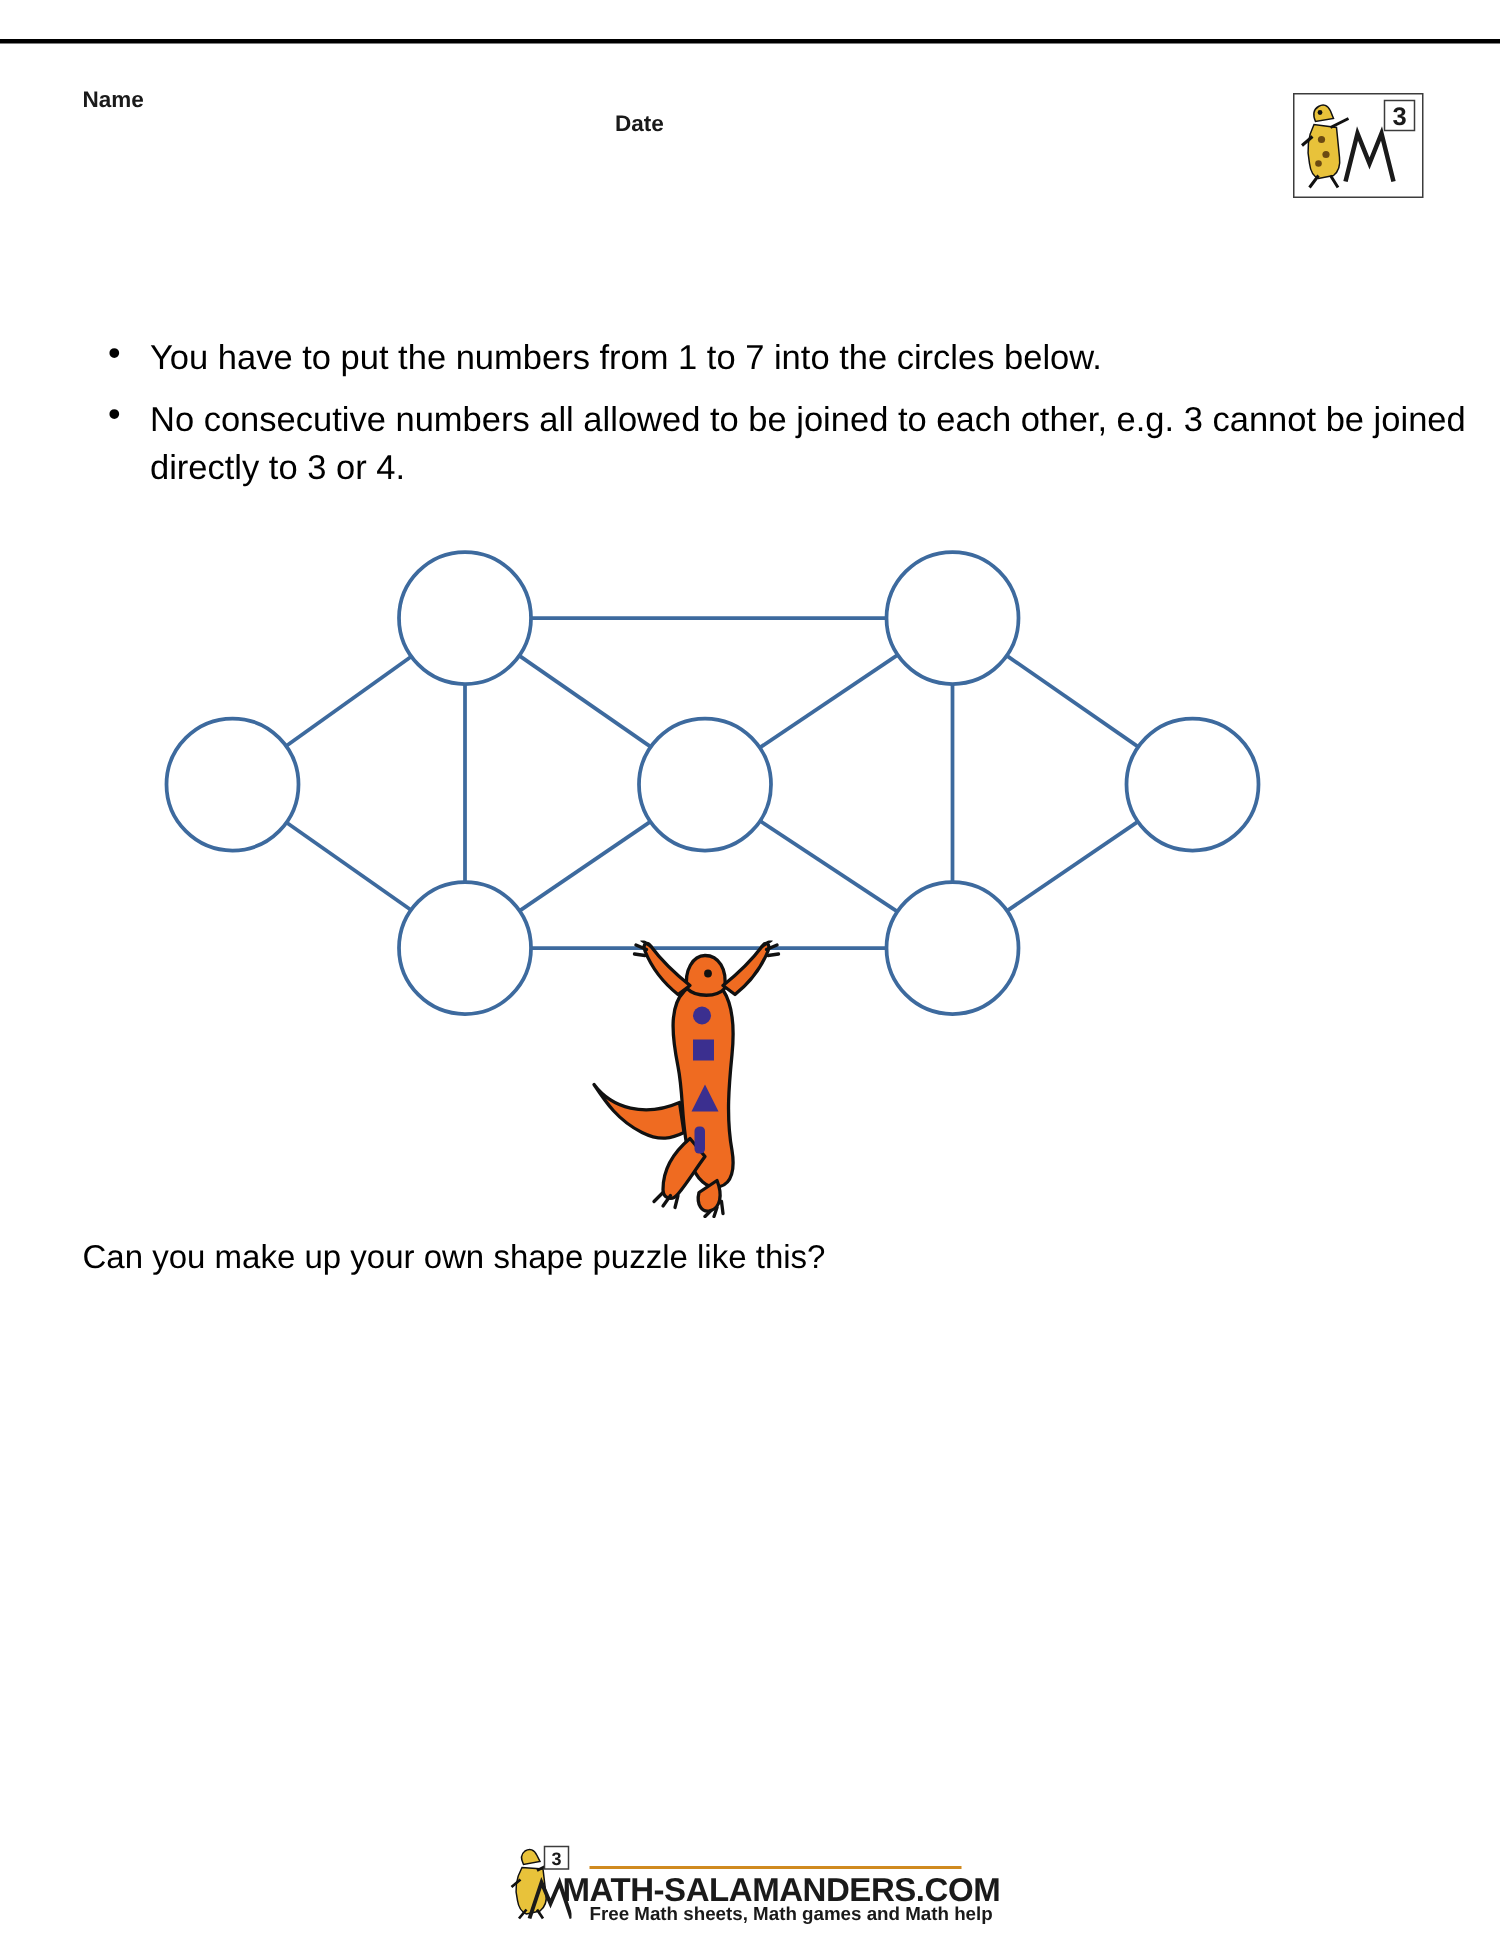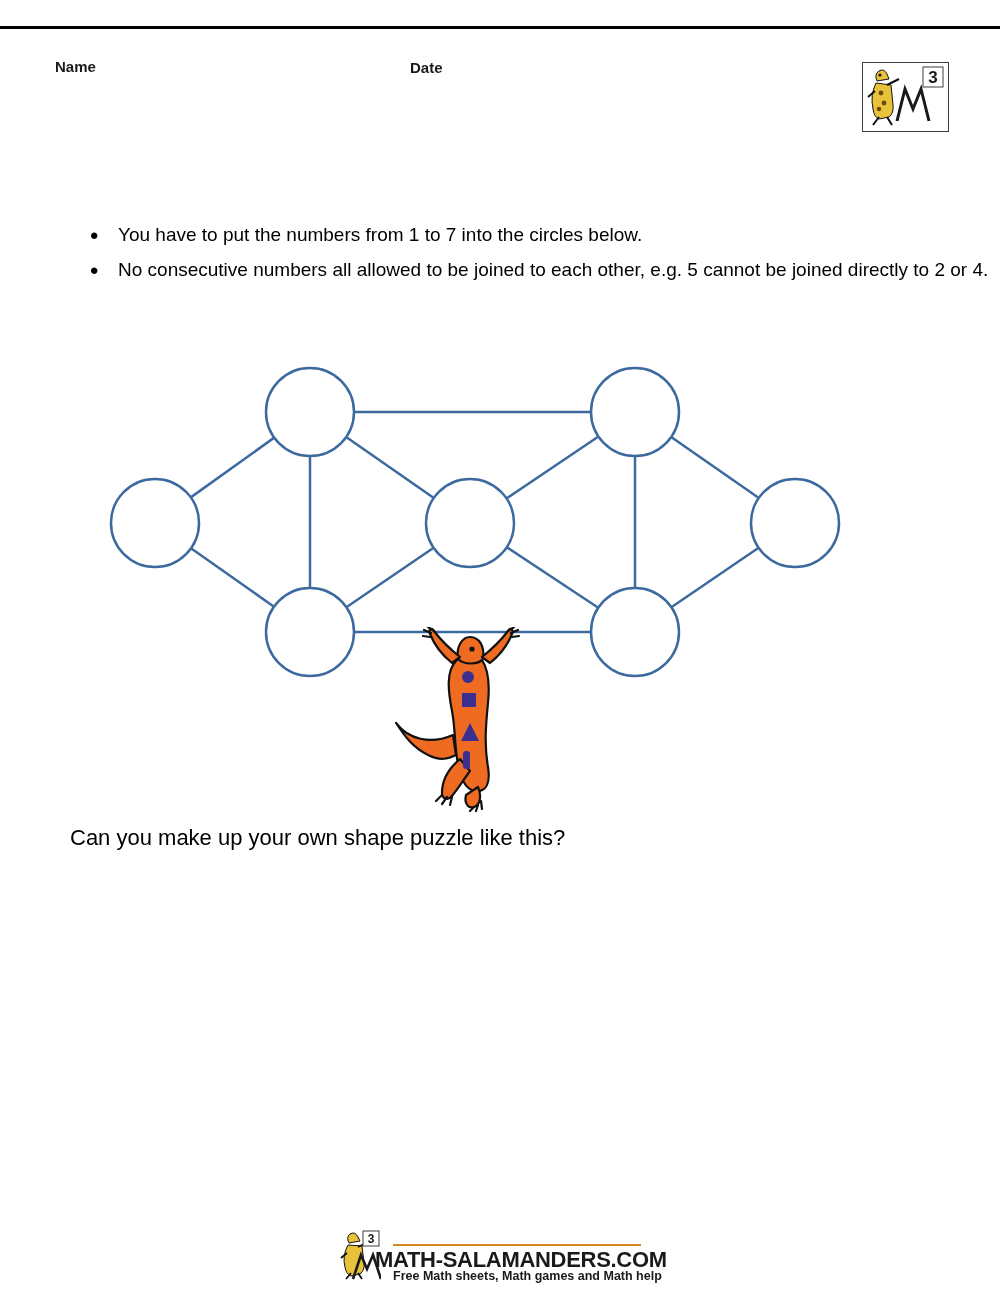--- a/index.html
+++ b/index.html
@@ -39,21 +39,21 @@
     position: absolute;
     left: 0;
     top: 0;
     font-size: 15px;
     font-weight: bold;
     color: #1a1a1a;
   }
   .header-date {
     position: absolute;
     left: 355px;
-    top: 1px;
+    top: 16px;
     font-size: 15px;
     font-weight: bold;
     color: #1a1a1a;
   }
   .logo-box {
     position: absolute;
     top: 62px;
     left: 862px;
     width: 85px;
     height: 68px;
@@ -72,26 +72,26 @@
   .intro {
     position: absolute;
     top: 165px;
     left: 55px;
     font-size: 22px;
     color: #000000;
   }
   .bullets {
     position: absolute;
     top: 222px;
-    left: 82px;
+    left: 64px;
     width: 880px;
     margin: 0;
     padding: 0 0 0 36px;
     list-style: none;
-    font-size: 19px;
+    font-size: 23px;
     line-height: 1.42;
   }
   .bullets li {
     position: relative;
     margin-bottom: 8px;
   }
   .bullets li::before {
     content: "\2022";
     position: absolute;
     left: -28px;
@@ -112,21 +112,21 @@
     left: 0;
   }
   .lizard-svg {
     position: absolute;
     left: 300px;
     top: 272px;
   }
   .closing {
     position: absolute;
     top: 825px;
-    left: 70px;
+    left: 55px;
     font-size: 22px;
     color: #000000;
     text-align: right;
   }
   .footer {
     position: absolute;
     top: 1225px;
     left: 0;
     width: 1000px;
     height: 60px;
@@ -199,21 +199,21 @@
 
       <rect x="60" y="4" width="20" height="20" fill="#ffffff" stroke="#3c3c3c" stroke-width="1"></rect>
       <text x="70" y="20" font-family="Liberation Sans, sans-serif" font-size="17" font-weight="bold" fill="#1a1a1a" text-anchor="middle">3</text>
     </svg>
   </div>
 
 
 
   <ul class="bullets">
     <li>You have to put the numbers from 1 to 7 into the circles below.</li>
-    <li>No consecutive numbers all allowed to be joined to each other, e.g. 5 cannot be joined directly to 2 or 4.</li>
+    <li>No consecutive numbers all allowed to be joined to each other, e.g. 3 cannot be joined directly to 3 or 4.</li>
   </ul>
 
   <div class="puzzle-wrap">
     <svg class="puzzle-svg" width="790" height="340" viewBox="0 0 790 340">
       <g id="graph-edges" stroke="#3d6a9e" stroke-width="2.5" fill="none">
           <line x1="264" y1="57" x2="501" y2="57" stroke="#3d6a9e" stroke-width="2.5"></line>
           <line x1="184.22694225880076" y1="82.61812522111688" x2="100.77305774119924" y2="142.38187477888312" stroke="#3d6a9e" stroke-width="2.5"></line>
           <line x1="256.1520366356774" y1="82.08047541600119" x2="343.8479633643226" y2="142.91952458399882" stroke="#3d6a9e" stroke-width="2.5"></line>
           <line x1="220" y1="101" x2="220" y2="233" stroke="#3d6a9e" stroke-width="2.5"></line>
           <line x1="508.4922271511996" y1="81.55977446192028" x2="416.5077728488004" y2="143.44022553807972" stroke="#3d6a9e" stroke-width="2.5"></line>

